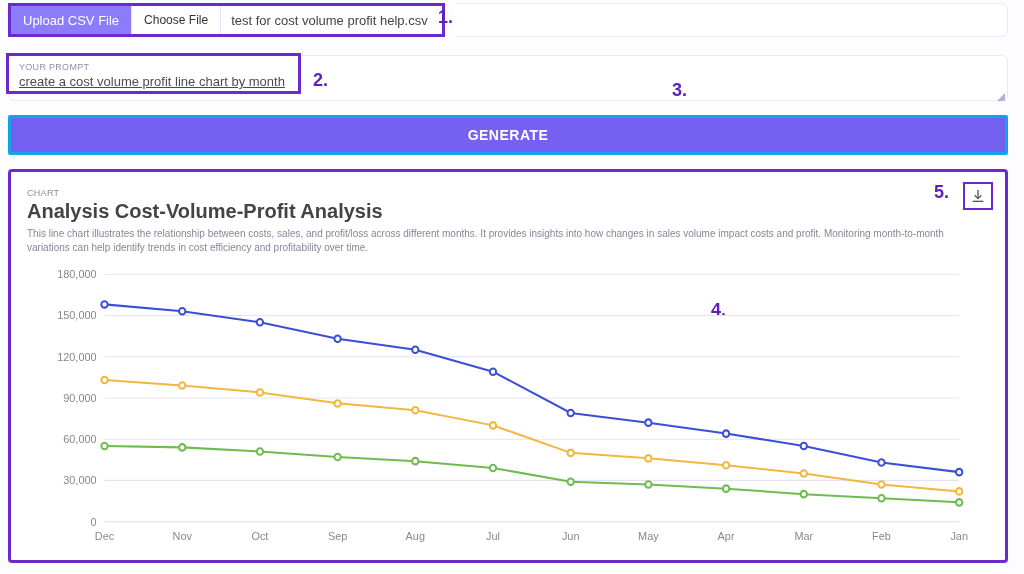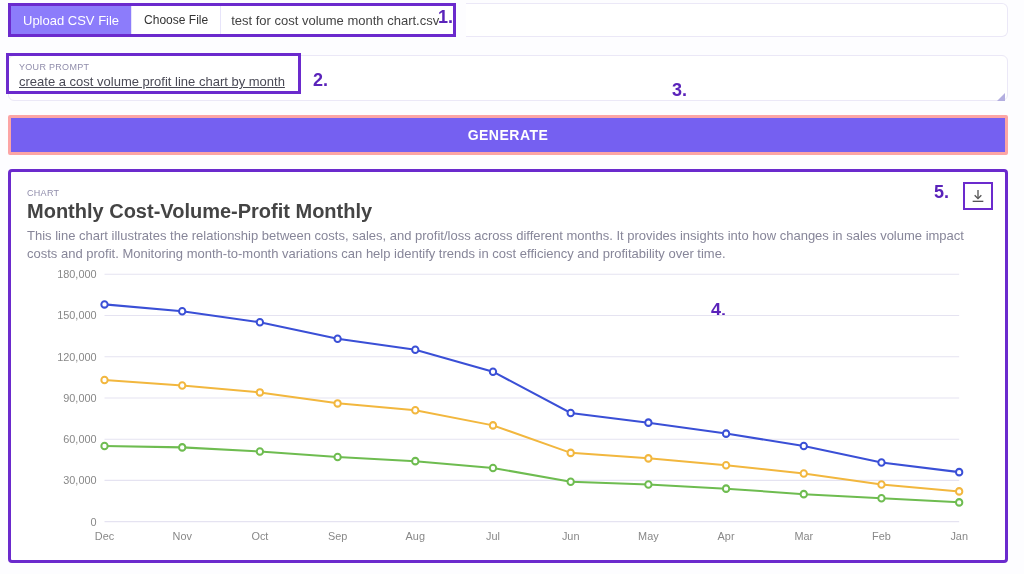--- a/index.html
+++ b/index.html
@@ -18,69 +18,69 @@
 
   
   .prompt-wrap { position: relative; margin-top: 18px; border: 1px solid #ebe8f7; border-radius: 6px; background: #fff; padding: 6px 10px 16px 10px; height: 46px; }
   .prompt-box { position: absolute; top: -3px; left: -3px; width: 295px; height: 41px; border: 3px solid #6b2acd; pointer-events: none; }
   .prompt-label { font-size: 9px; letter-spacing: .3px; color: #908dab; }
   .prompt-input { width: 100%; border: none; outline: none; font-size: 13px; color: #4a4a56; background: transparent; margin-top: 2px; text-decoration: underline; }
   .resize-handle { position: absolute; right: 2px; bottom: -1px; width: 10px; height: 10px; }
   .resize-handle::after { content: ""; position: absolute; right: 0; bottom: 0; width: 0; height: 0; border-right: 8px solid #b3aee0; border-top: 8px solid transparent; }
 
   
-  .generate-wrap { margin-top: 14px; border: 3px solid #fca5a5; border-radius: 2px; }
+  .generate-wrap { margin-top: 14px; border: 3px solid #0ea5e9; border-radius: 2px; }
   .generate-btn { width: 100%; height: 34px; background: #7560f1; color: #fff; border: none; font-size: 14px; font-weight: 600; letter-spacing: .5px; cursor: pointer; }
 
   
   .chart-panel { margin-top: 14px; border: 3px solid #6b2acd; border-radius: 4px; background: #fff; padding: 16px 16px 8px 16px; height: 394px; position: relative; }
   .chart-tag { font-size: 9px; color: #908dab; letter-spacing: .3px; }
   .chart-title { font-size: 20px; font-weight: 700; color: #444; margin-top: 2px; }
-  .chart-desc { font-size: 13px; color: #878699; line-height: 1.35; margin-top: 4px; }
+  .chart-desc { font-size: 10px; color: #878699; line-height: 1.35; margin-top: 4px; }
   .download-wrap { position: absolute; top: 10px; right: 12px; border: 2px solid #6b2acd; width: 30px; height: 28px; display: flex; align-items: center; justify-content: center; cursor: pointer; background:#fff; }
   .download-wrap svg { width: 16px; height: 16px; stroke: #555; fill: none; stroke-width: 2; }
 
   .plot { position: absolute; left: 36px; right: 26px; top: 92px; bottom: 12px; }
   .plot svg { width: 100%; height: 100%; overflow: visible; }
   .grid line { stroke: #e5e3f1; stroke-width: 1; }
   .axis text { font-size: 11px; fill: #888; }
   .series path { fill: none; stroke-width: 2; }
   .pt { r: 3.2; fill: #fff; stroke-width: 2; }
 </style>
 </head>
 <body>
 
 <div class="page">
 
   <div class="file-row">
     <div class="file-box">
       <button class="upload-btn">Upload CSV File</button>
       <button class="choose-file">Choose File</button>
-      <div class="filename-slot">test for cost volume month chart.csv</div>
+      <div class="filename-slot">test for cost volume profit help.csv</div>
     </div>
     <div class="file-rest"></div>
   </div>
   <div class="annot" style="left:438px; top:7px">1.</div>
 
   <div class="prompt-wrap">
     <div class="prompt-box"></div>
     <div class="prompt-label">YOUR PROMPT</div>
     <input class="prompt-input" value="create a cost volume profit line chart by month" style="">
     <div class="resize-handle"></div>
   </div>
   <div class="annot" style="left:313px; top:70px">2.</div>
   <div class="annot" style="left:672px; top:80px">3.</div>
 
   <div class="generate-wrap">
     <button class="generate-btn">GENERATE</button>
   </div>
 
   <div class="chart-panel">
     <div class="chart-tag">CHART</div>
-    <div class="chart-title">Monthly Cost-Volume-Profit Monthly</div>
+    <div class="chart-title">Analysis Cost-Volume-Profit Analysis</div>
     <div class="chart-desc">This line chart illustrates the relationship between costs, sales, and profit/loss across different months. It provides insights into how changes in sales volume impact costs and profit. Monitoring month-to-month variations can help identify trends in cost efficiency and profitability over time.</div>
 
     <div class="download-wrap">
       <svg viewBox="0 0 24 24">
           <path d="M12 3v12"></path>
           <path d="M7 11l5 5 5-5"></path>
           <path d="M4 20h16"></path>
         </svg>
     </div>
     <div class="annot" style="right:56px; top:10px">5.</div>

